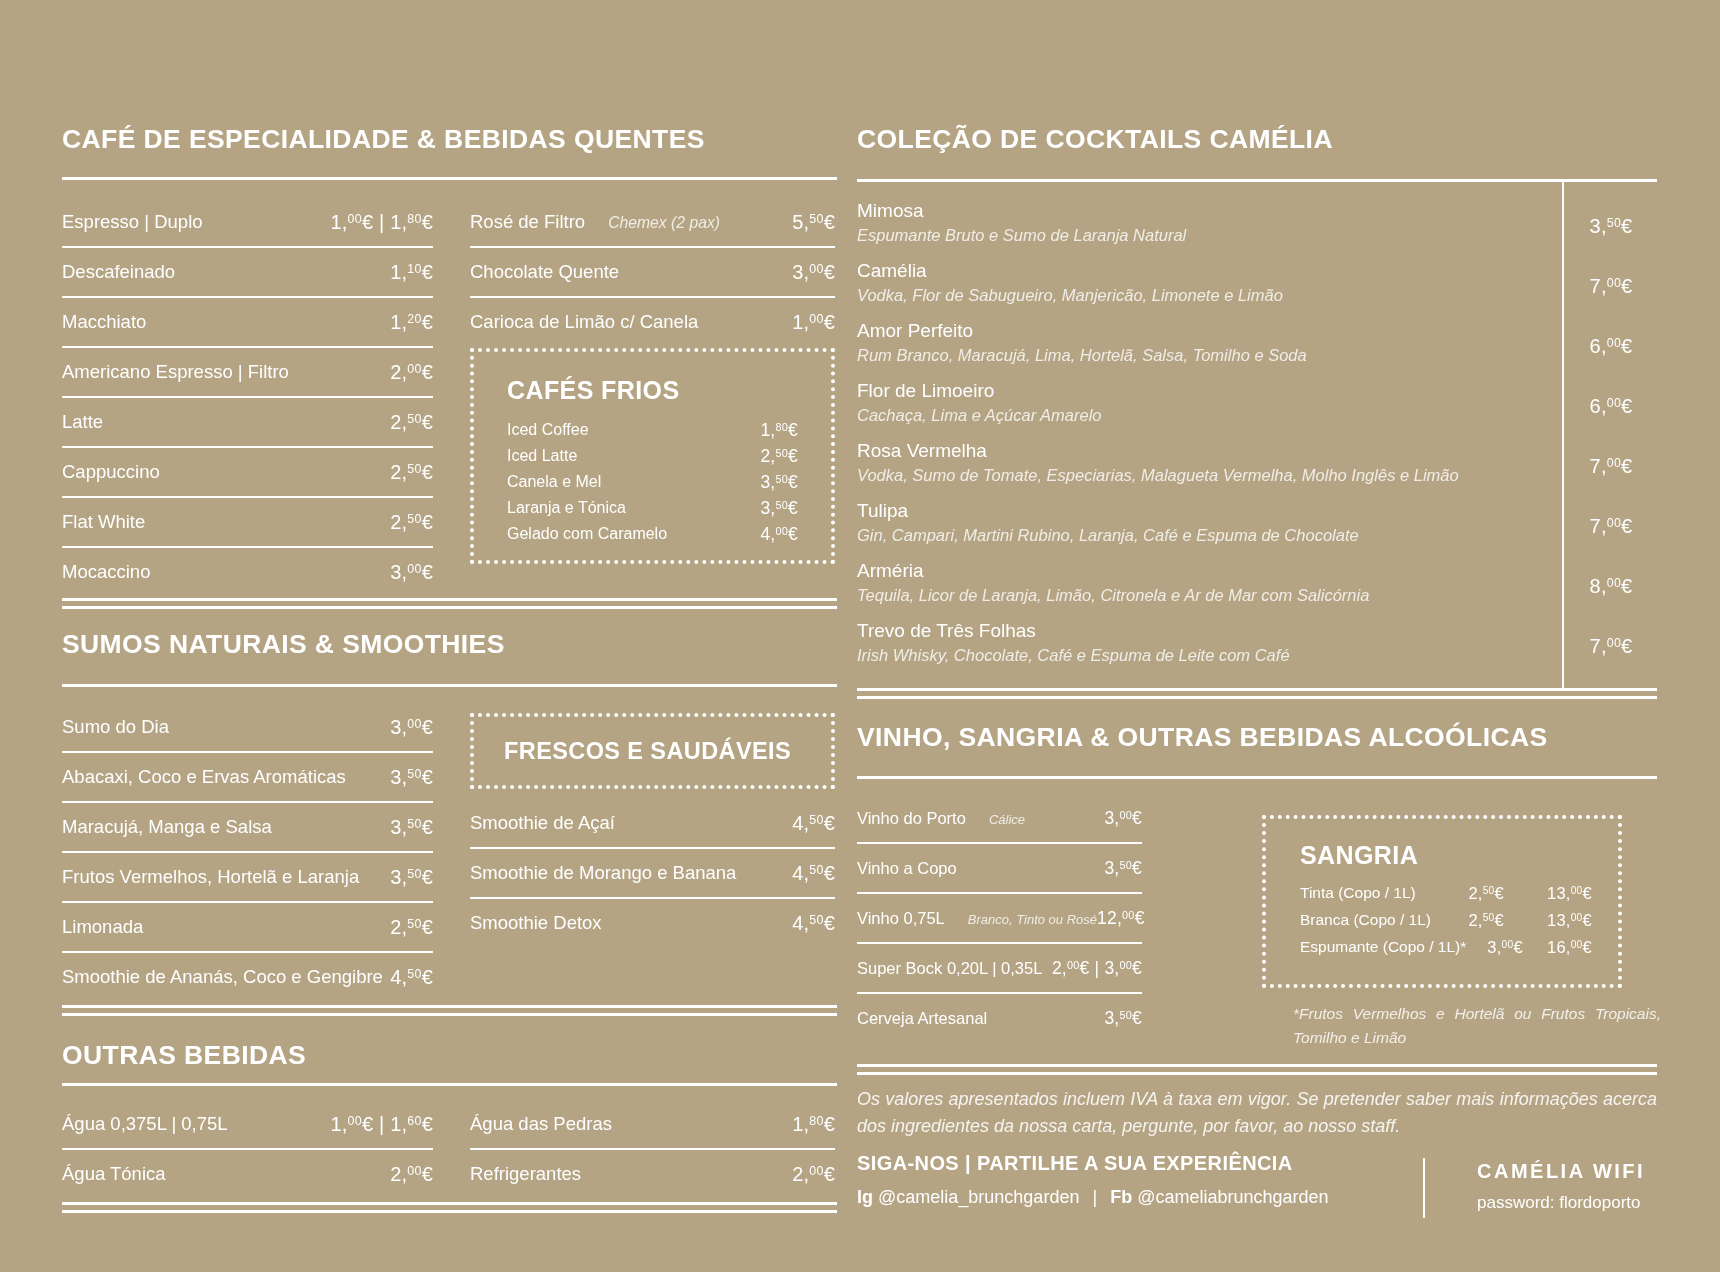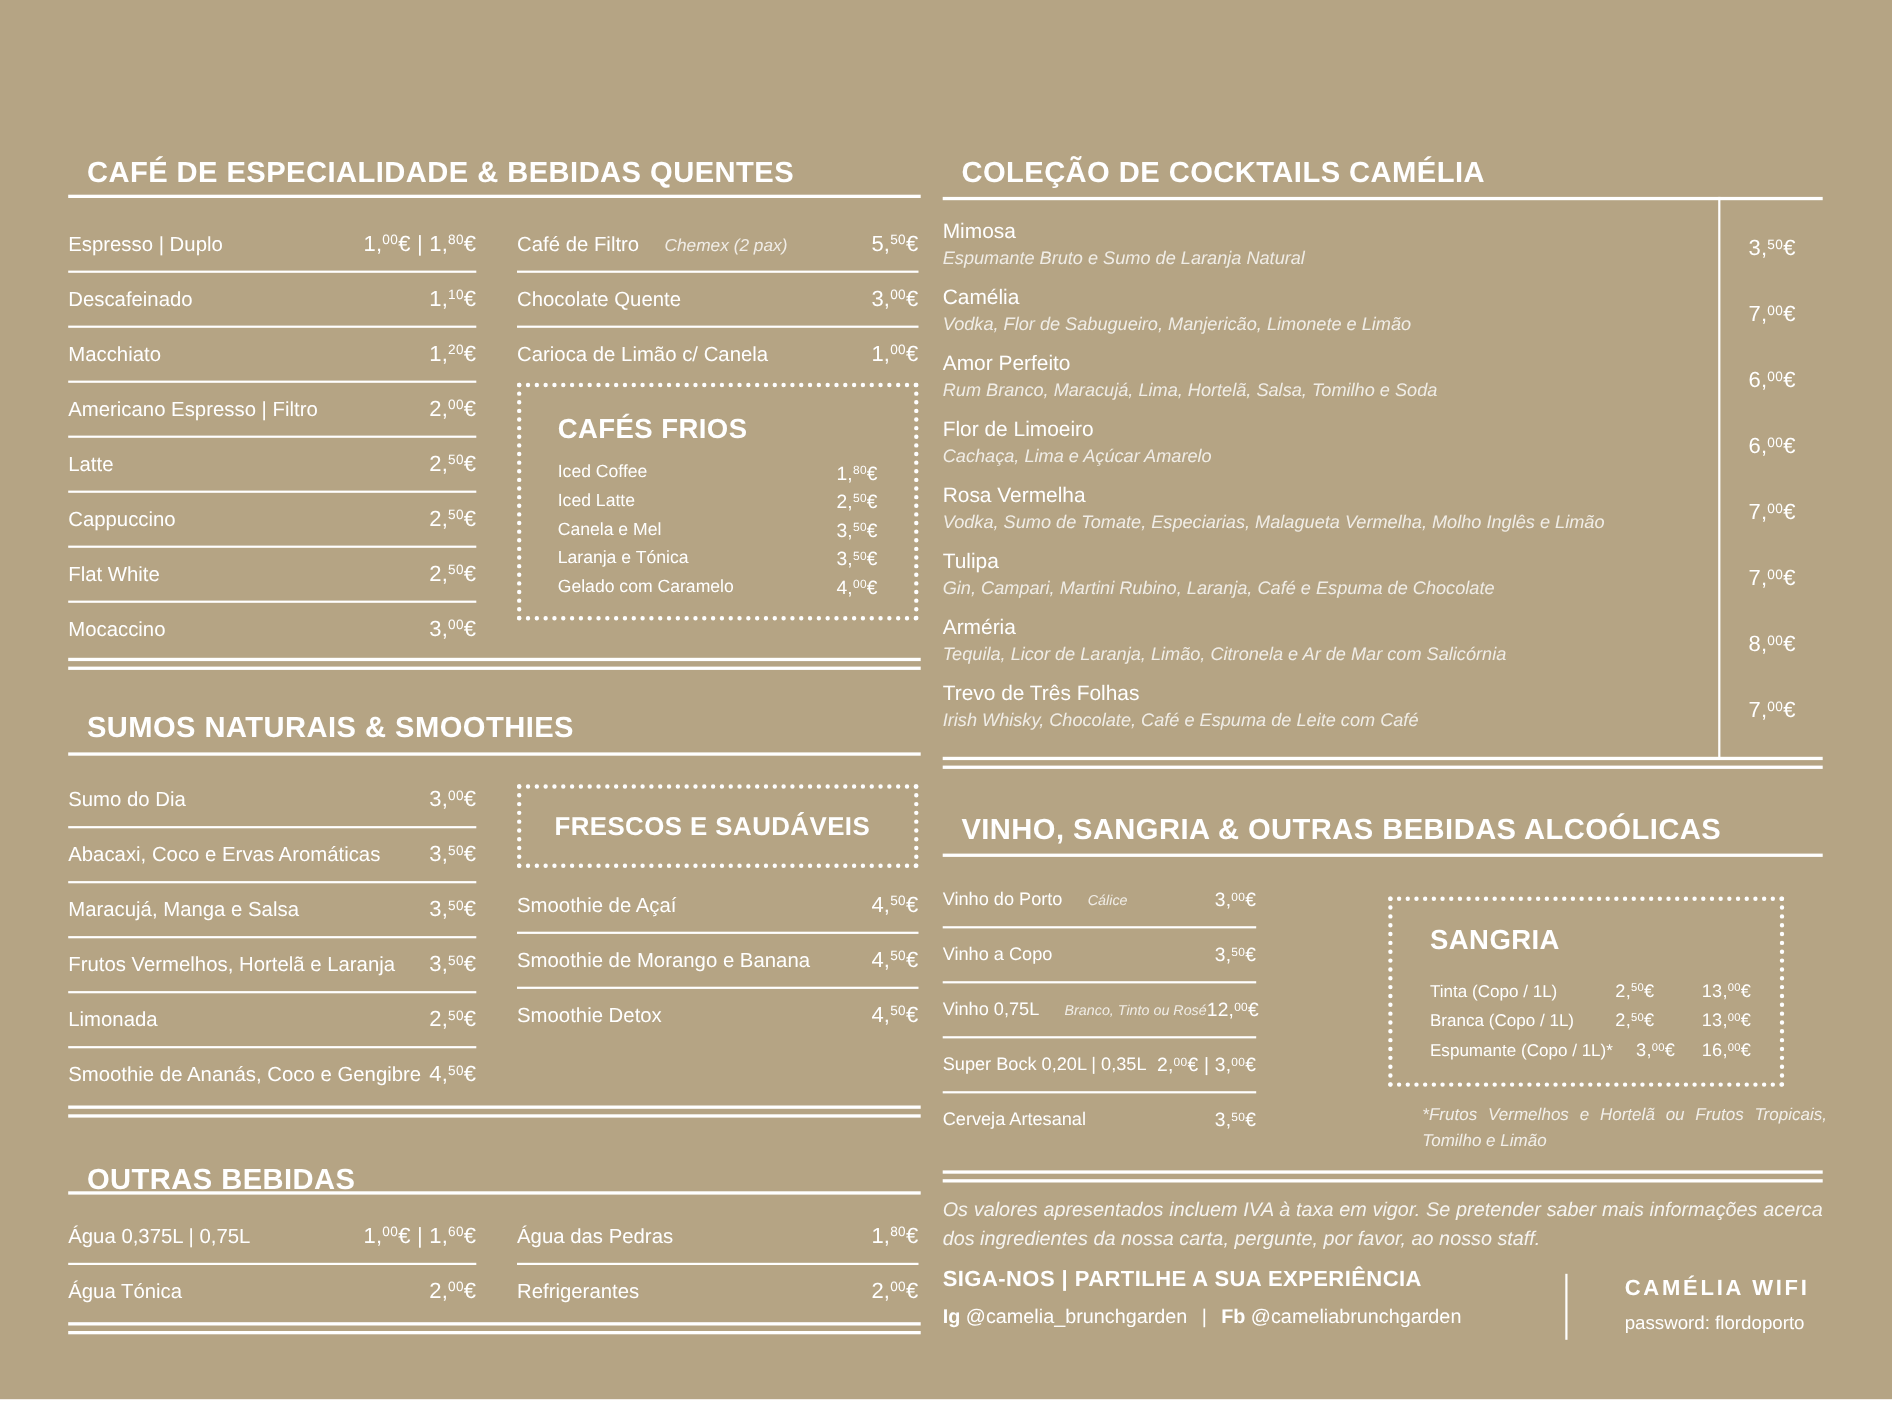--- a/index.html
+++ b/index.html
@@ -3,21 +3,21 @@
 <meta charset="utf-8">
 <style>
   html,body{margin:0;padding:0}
   body{
     width:1720px;height:1280px;position:relative;overflow:hidden;
     background:#b5a484;color:#fff;
     font-family:"Liberation Sans",sans-serif;
     -webkit-font-smoothing:antialiased;
   }
   .abs{position:absolute}
-  .sec-title{font-size:26.5px;font-weight:800;letter-spacing:.4px;margin:17px;white-space:nowrap}
+  .sec-title{font-size:26.5px;font-weight:800;letter-spacing:.4px;margin:0;white-space:nowrap}
   .rule{height:3px;background:#fff}
   .hr2{height:5px;border-top:3px solid #fff;border-bottom:3px solid #fff}
   .vline{width:2px;background:#fff}
 
   
   .rows .row{display:flex;justify-content:space-between;align-items:center;height:48px;font-size:18.5px}
   .rows .row:not(:last-child){border-bottom:2px solid #fff}
   .lbl{white-space:nowrap}
   .note{font-style:italic;opacity:.8;font-size:.85em;margin-left:23px;font-weight:400}
   .price{font-size:20px;white-space:nowrap;letter-spacing:.2px}
@@ -35,21 +35,21 @@
   .c-desc{font-size:16.5px;font-style:italic;color:rgba(255,255,255,.8);line-height:21px;margin-top:3px}
   .cp-row{height:60px;display:flex;align-items:center;justify-content:center}
   .cp-row .price{font-size:20px}
 
   
   .wine .row{font-size:16.5px}
   .wine .note{font-size:13px}
   .wine .price{font-size:17.5px}
 
   
-  .sg-row{display:flex;align-items:flex-end;height:27px;font-size:15.5px}
+  .sg-row{display:flex;align-items:flex-start;height:27px;font-size:15.5px}
   .sg-label{flex:1;white-space:nowrap}
   .sg-p1,.sg-p2{text-align:right;white-space:nowrap}
   .sg-p1{width:72px}.sg-p2{width:88px}
   .sg-row .price{font-size:16.5px}
 
   .footnote{font-size:15.5px;font-style:italic;color:rgba(255,255,255,.82);text-align:justify;line-height:24px}
   .iva{font-size:18px;font-style:italic;color:rgba(255,255,255,.88);text-align:justify;line-height:27px}
   .siga-title{font-size:20px;font-weight:800;letter-spacing:.4px}
   .handles{font-size:18px;margin-top:12px}
   .handles b{font-weight:700}
@@ -101,21 +101,21 @@
 
     <div class="row">
       <span class="lbl"><span>Mocaccino</span></span>
       <span class="price">3,<sup>00</sup>€</span>
     </div>
   </div>
 
 <div class="rows abs" style="left:470px;top:198px;width:365px">
 
     <div class="row">
-      <span class="lbl"><span>Café de Filtro</span><em class="note">Chemex (2 pax)</em></span>
+      <span class="lbl"><span>Rosé de Filtro</span><em class="note">Chemex (2 pax)</em></span>
       <span class="price">5,<sup>50</sup>€</span>
     </div>
 
     <div class="row">
       <span class="lbl"><span>Chocolate Quente</span></span>
       <span class="price">3,<sup>00</sup>€</span>
     </div>
 
     <div class="row">
       <span class="lbl"><span>Carioca de Limão c/ Canela</span></span>

